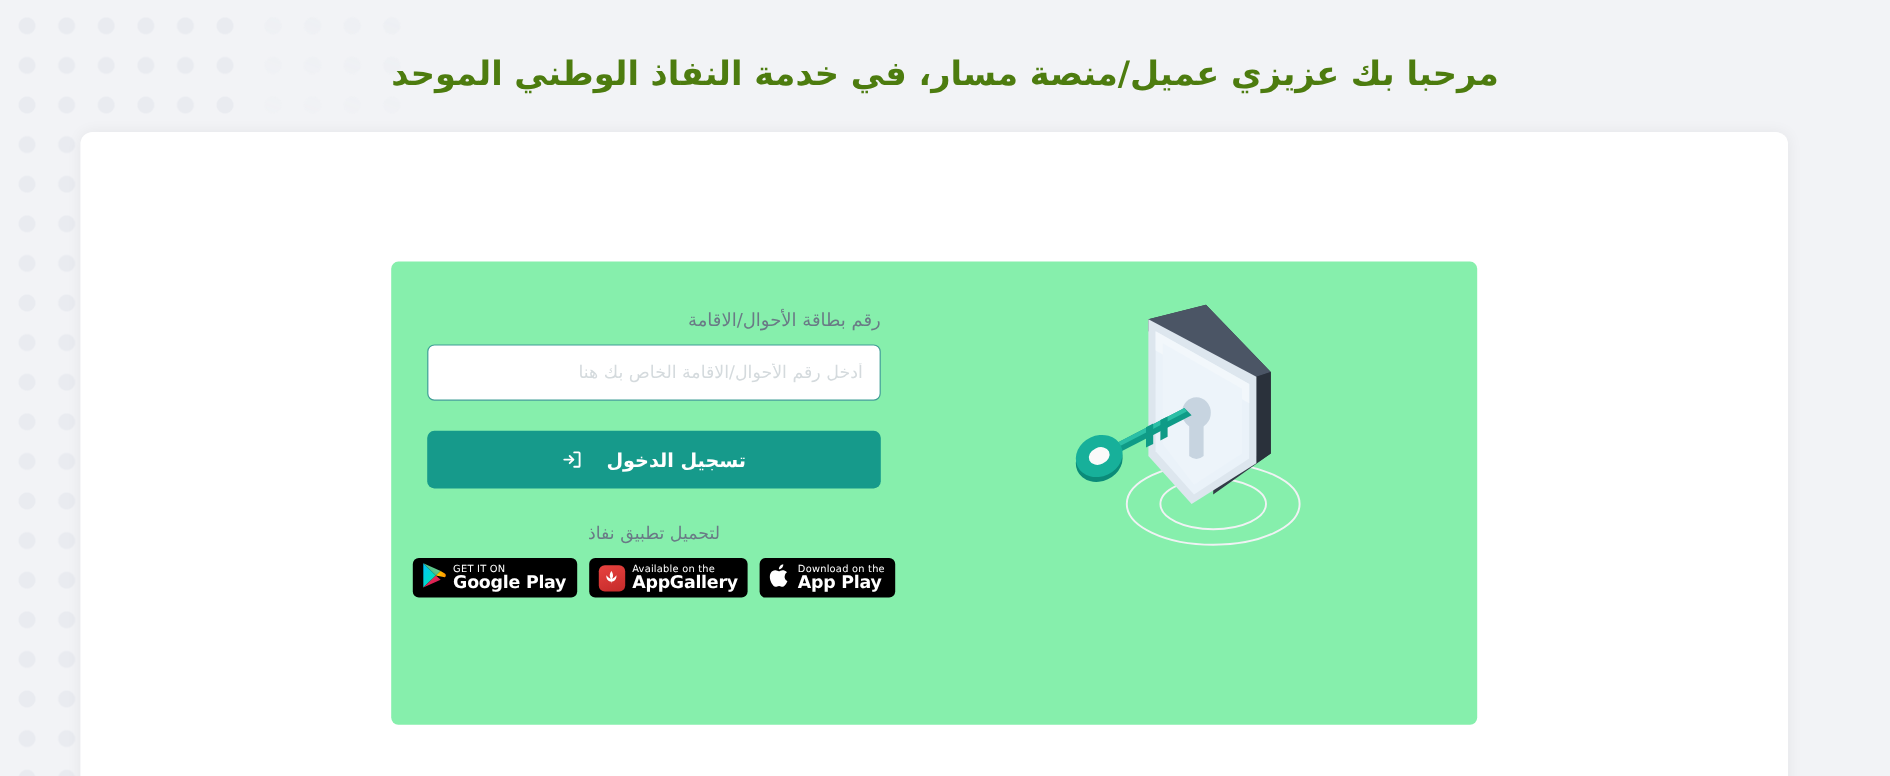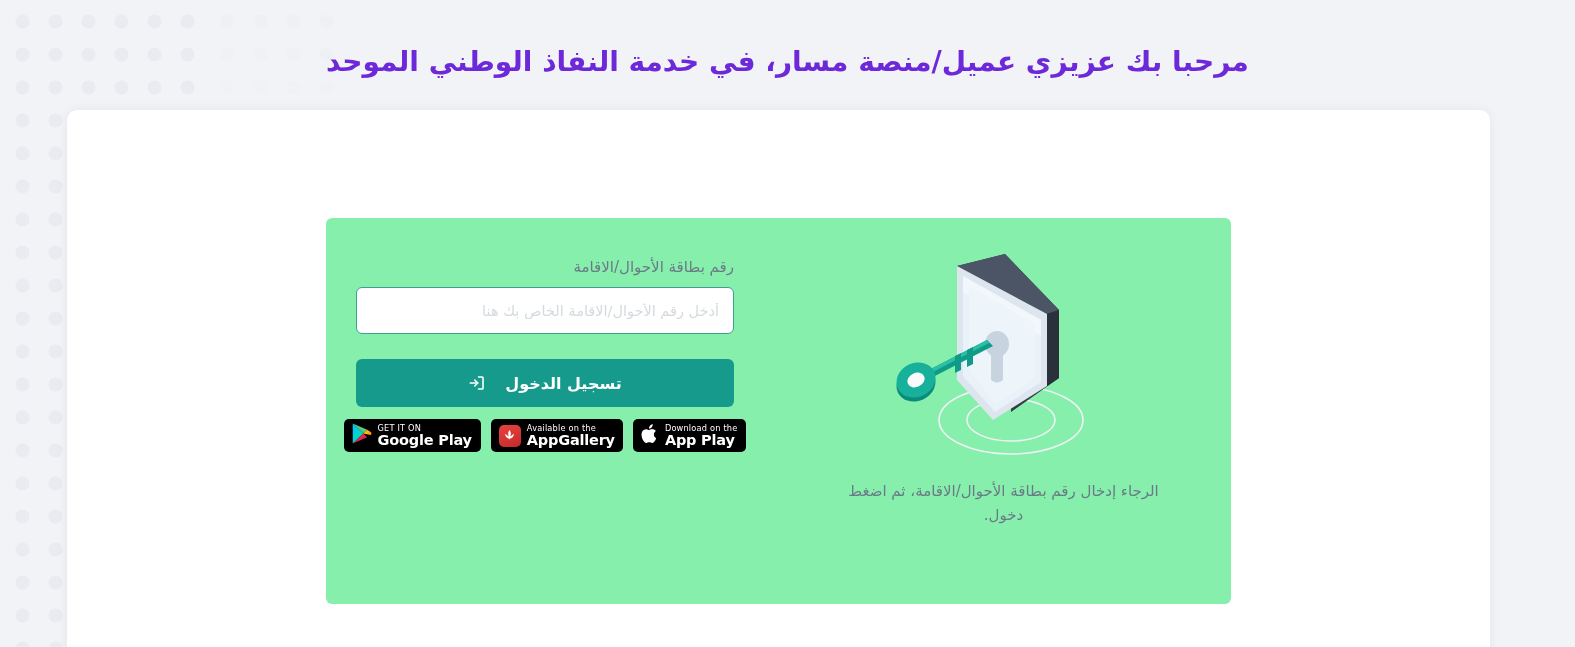--- a/index.html
+++ b/index.html
@@ -50,21 +50,21 @@
   
   .page {
     position: relative;
     z-index: 2;
     width: 1575px;
     height: 647px;
   }
 
   .page-title {
     text-align: center;
-    color: #6d28d9;
+    color: #4d7c0f;
     font-size: 28px;
     font-weight: bold;
     padding-top: 44px;
     letter-spacing: 0px;
     line-height: 1.3;
   }
 
   
   .outer-card {
     position: absolute;
@@ -283,20 +283,21 @@
           <span>تسجيل الدخول</span>
           <span>
             <svg width="18" height="18" viewBox="0 0 24 24" fill="none" stroke="#ffffff" stroke-width="2.1" stroke-linecap="round" stroke-linejoin="round">
               <path d="M14 4 H19 A1 1 0 0 1 20 5 V19 A1 1 0 0 1 19 20 H14"></path>
               <polyline points="9,16 13,12 9,8"></polyline>
               <line x1="13" y1="12" x2="3" y2="12"></line>
             </svg>
           </span>
         </button>
 
+        <div class="download-label">لتحميل تطبيق نفاذ</div>
 
         <div class="store-row">
 
           <div class="badge gp-badge">
             <span>
               <svg width="21" height="23" viewBox="0 0 24 26">
                 <defs>
                   <linearGradient id="gpA" x1="0" y1="0" x2="1" y2="1">
                     <stop offset="0" stop-color="#00c3ff"></stop>
                       <stop offset="1" stop-color="#00e8a0"></stop>
@@ -381,18 +382,17 @@
 
               <path d="M78 98 L84 95 L84 112 L78 115 Z" fill="#0f9b87"></path>
               <path d="M66 104 L72 101 L72 118 L66 121 Z" fill="#0f9b87"></path>
 
               <ellipse cx="27" cy="132" rx="20" ry="17" fill="#0b8b79" transform="rotate(-25 27 132)"></ellipse>
               <ellipse cx="27" cy="128" rx="20" ry="17" fill="#17b09a" transform="rotate(-25 27 128)"></ellipse>
               <ellipse cx="27" cy="128" rx="9" ry="7" fill="#fafafa" transform="rotate(-25 27 128)"></ellipse>
             </g>
           </svg>
         </div>
-        <div class="illus-caption">الرجاء إدخال رقم بطاقة الأحوال/الاقامة، ثم اضغط دخول.</div>
       </div>
 
     </div>
   </div>
 </div>
 
 </body></html>

